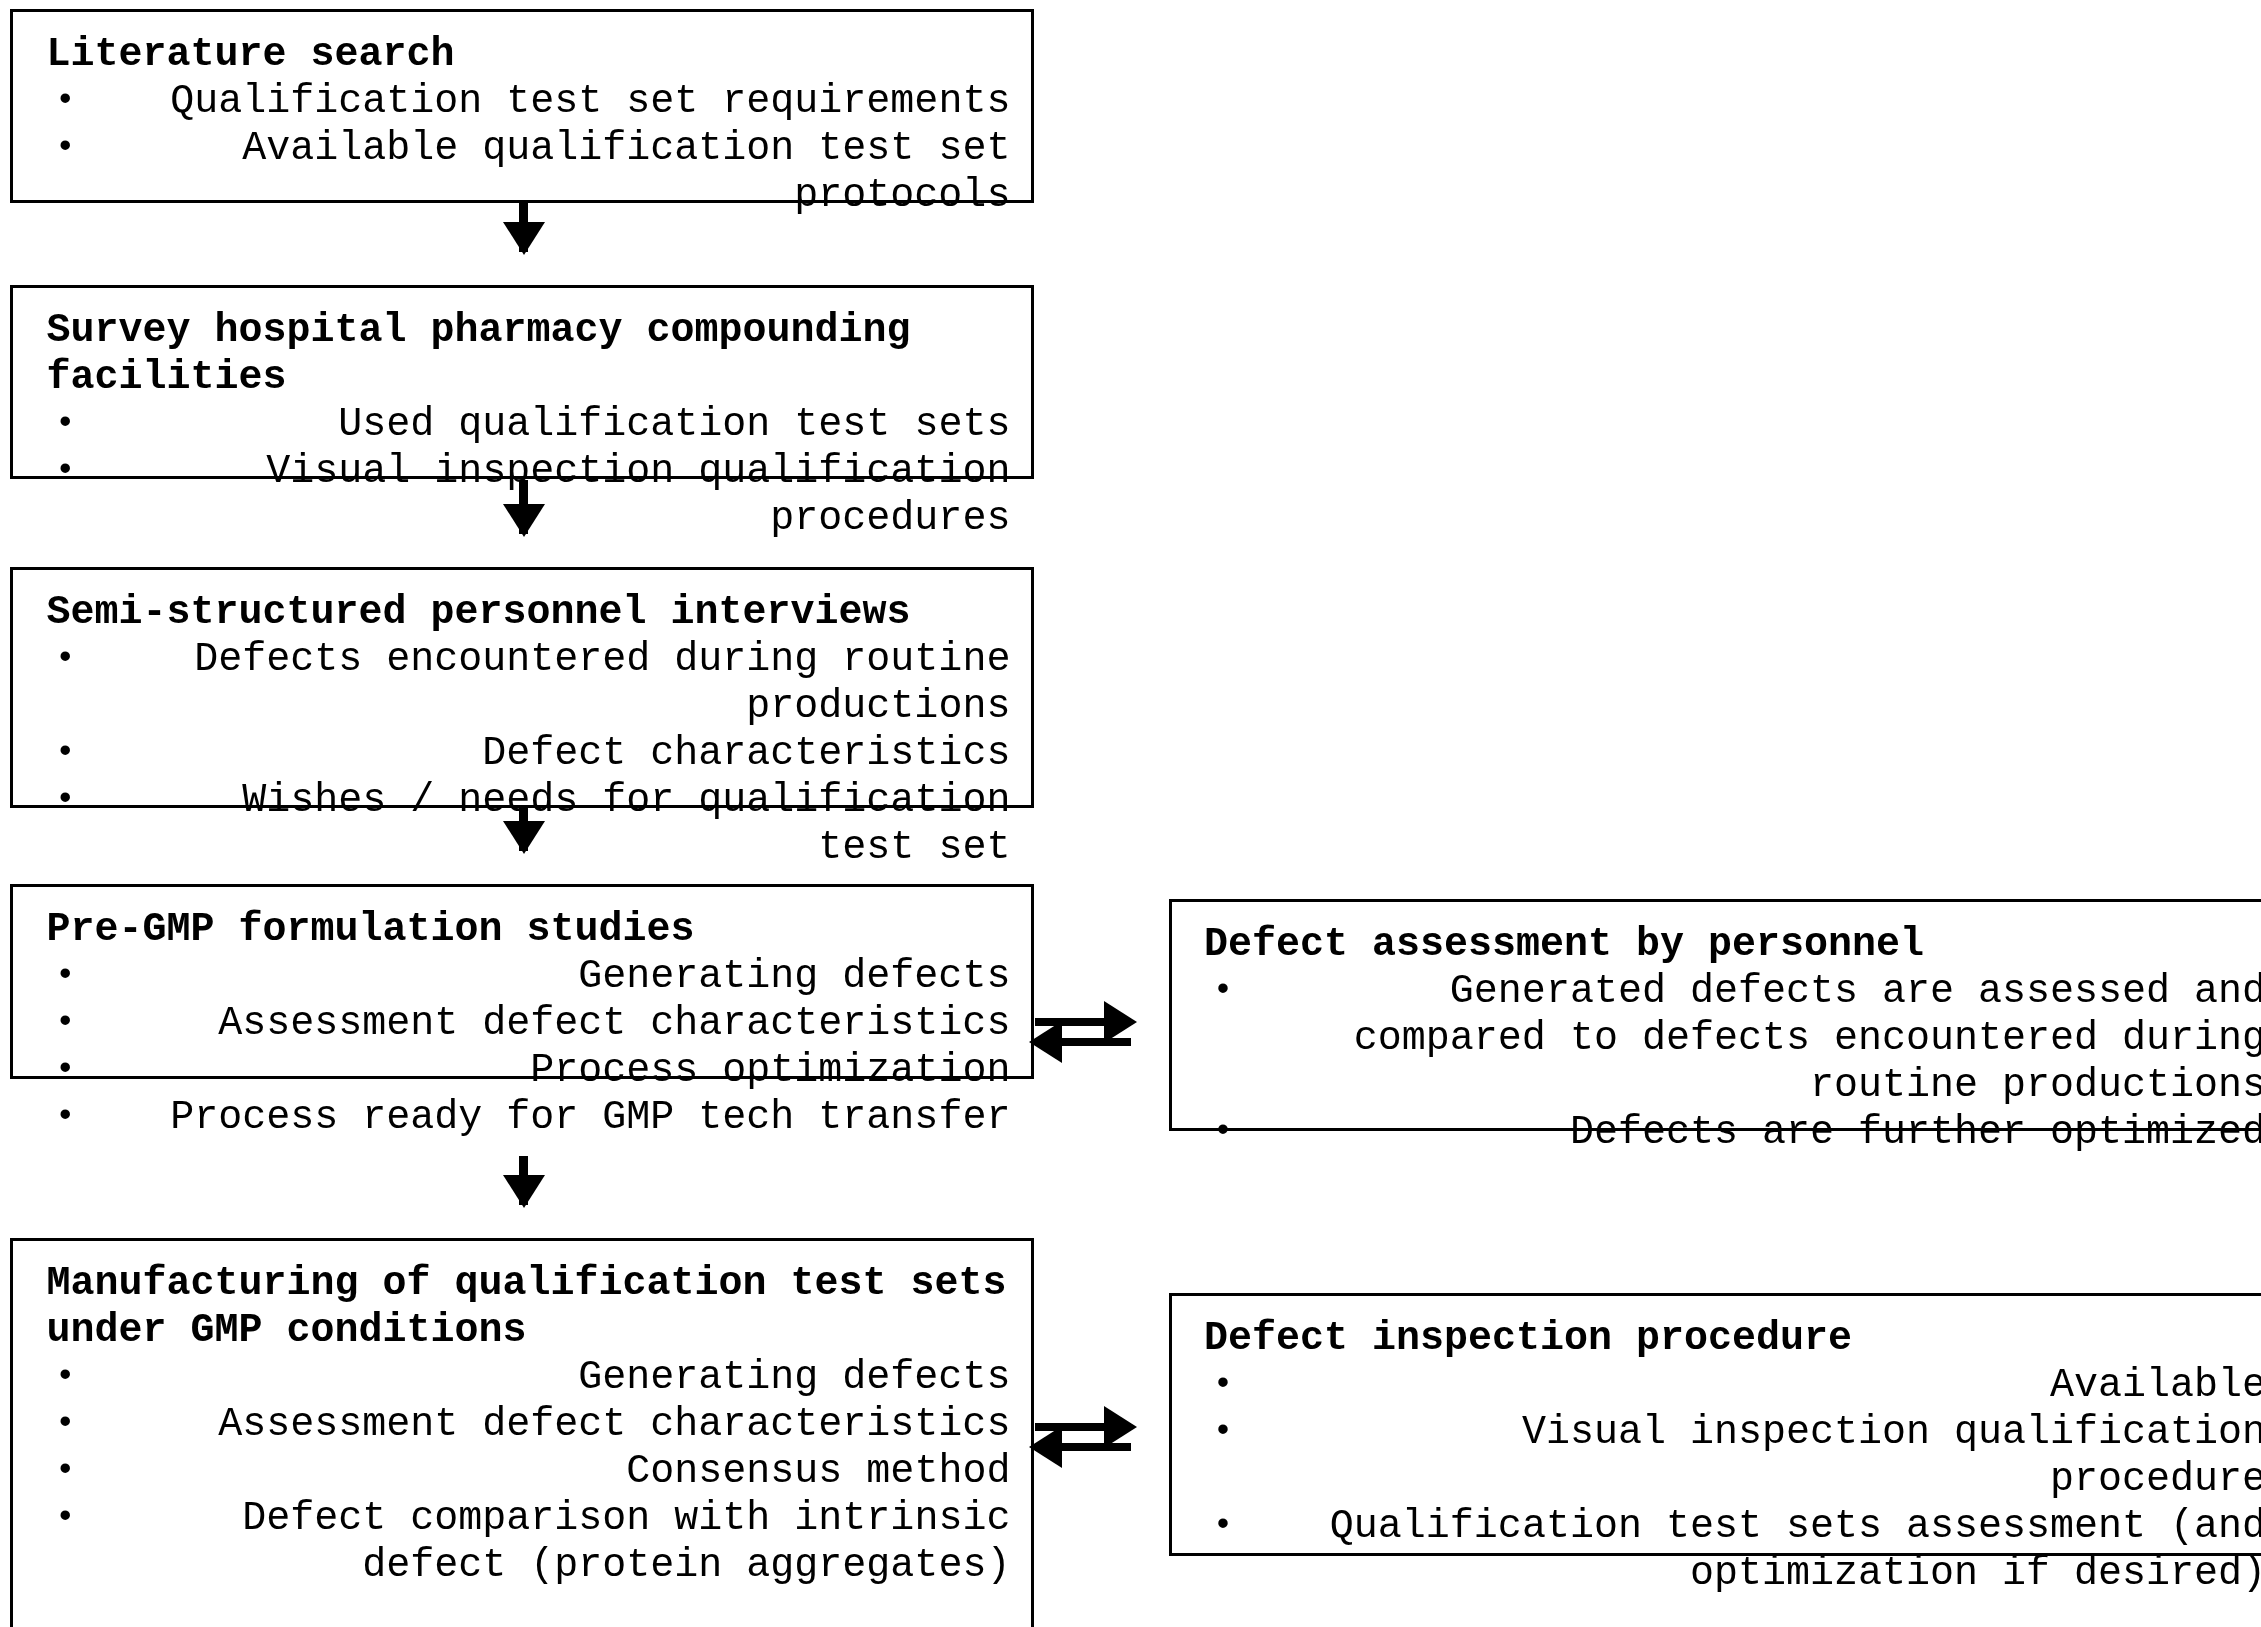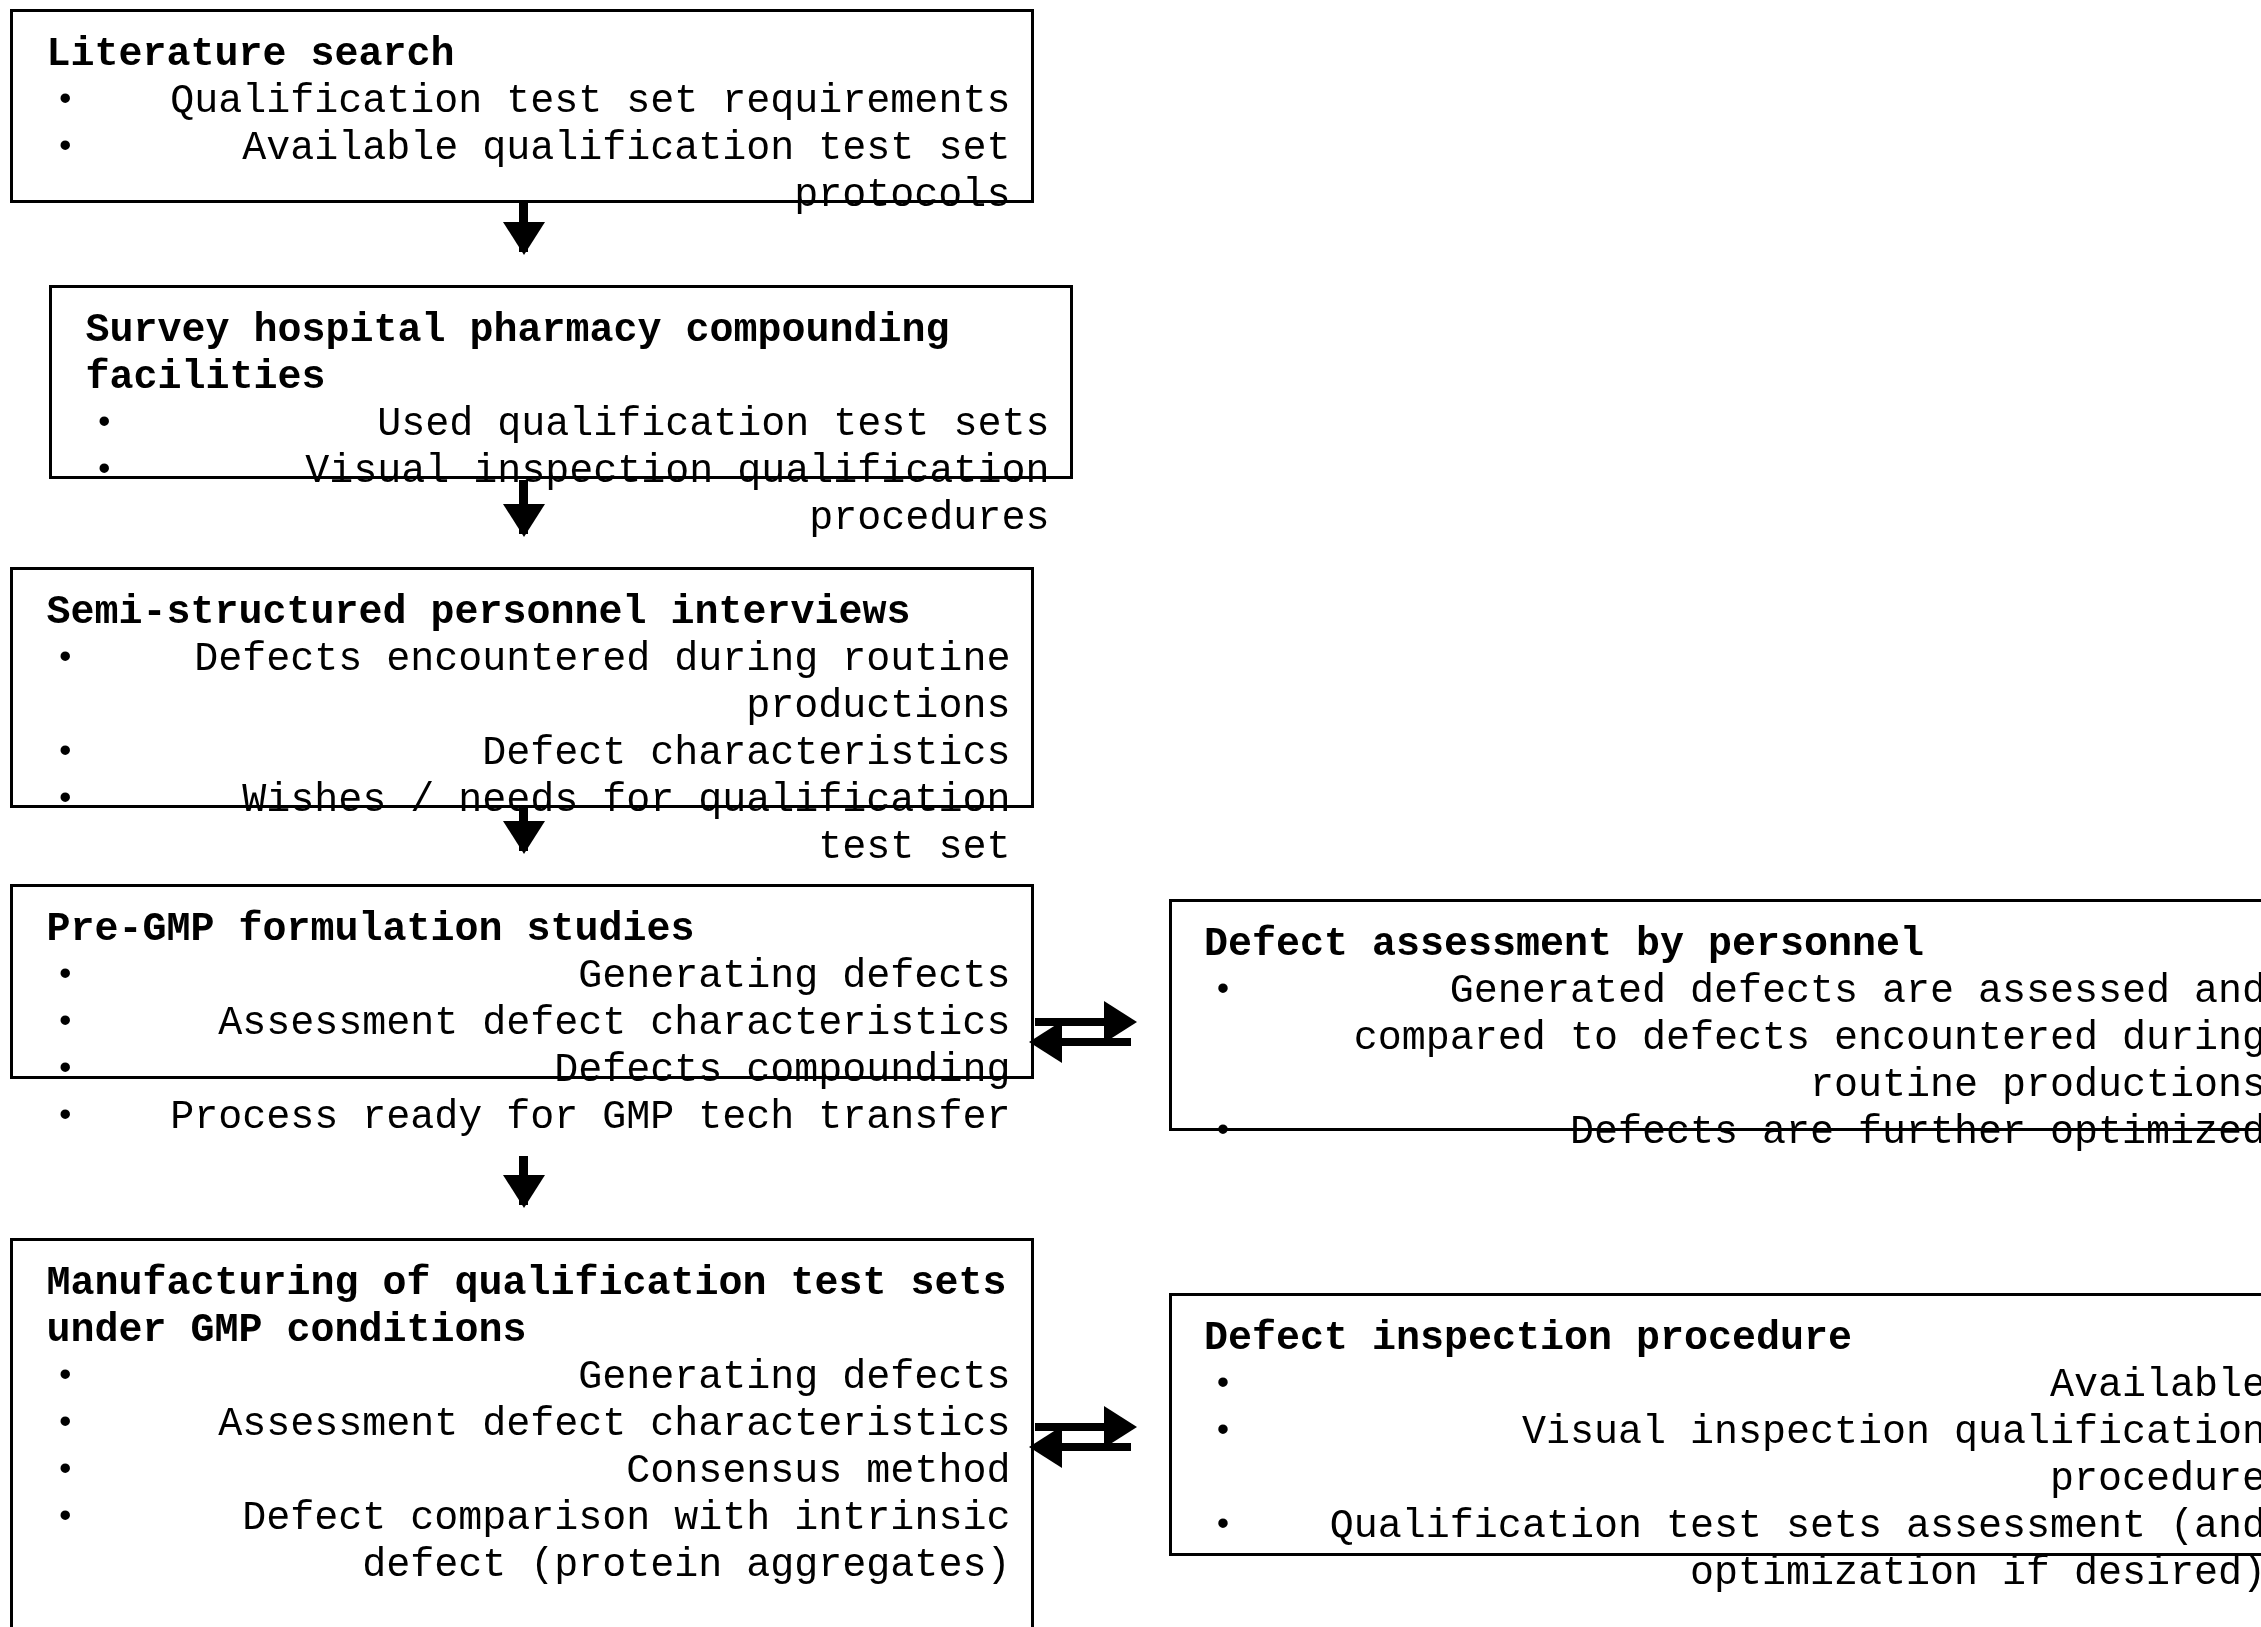--- a/index.html
+++ b/index.html
@@ -61,21 +61,21 @@
   .node.left .bullets li .bullet-dot { left: 8.4px; }
 
   
   .node.right { left: 1129px; width: 1118px; margin-left: 40px; }
   .node.right .inner { padding: 19px 18px 0 32px; }
   .node.right .bullets li .bullet-text { margin-left: 116px; }
   .node.right .bullets li .bullet-dot { left: 8.4px; }
 
   
   #node-literature-search      { top: 9px;   height: 194px; }
-  #node-survey-facilities      { top: 285px;  height: 194px; margin-left: 39px; }
+  #node-survey-facilities      { top: 285px;  height: 194px; }
   #node-interviews             { top: 567px;  height: 241px; }
   #node-pregmp                 { top: 884px; height: 195px; }
   #node-manufacturing          { top: 1238px; height: 434px; }
   #node-defect-assessment      { top: 899px; height: 232px; }
   #node-visual-inspection      { top: 1293px; height: 263px; }
 
   
   .v-arrow {
     position: absolute;
     left: 519px;
@@ -197,21 +197,21 @@
         <li>
           <span class="bullet-dot">•</span>
           <span class="bullet-text">Generating defects</span>
         </li>
         <li>
           <span class="bullet-dot">•</span>
           <span class="bullet-text">Assessment defect characteristics</span>
         </li>
         <li>
           <span class="bullet-dot">•</span>
-          <span class="bullet-text">Defects compounding</span>
+          <span class="bullet-text">Process optimization</span>
         </li>
         <li>
           <span class="bullet-dot">•</span>
           <span class="bullet-text">Process ready for GMP tech transfer</span>
         </li>
       </ul>
     </div>
   </div>
 
   <div class="node left" id="node-manufacturing">

